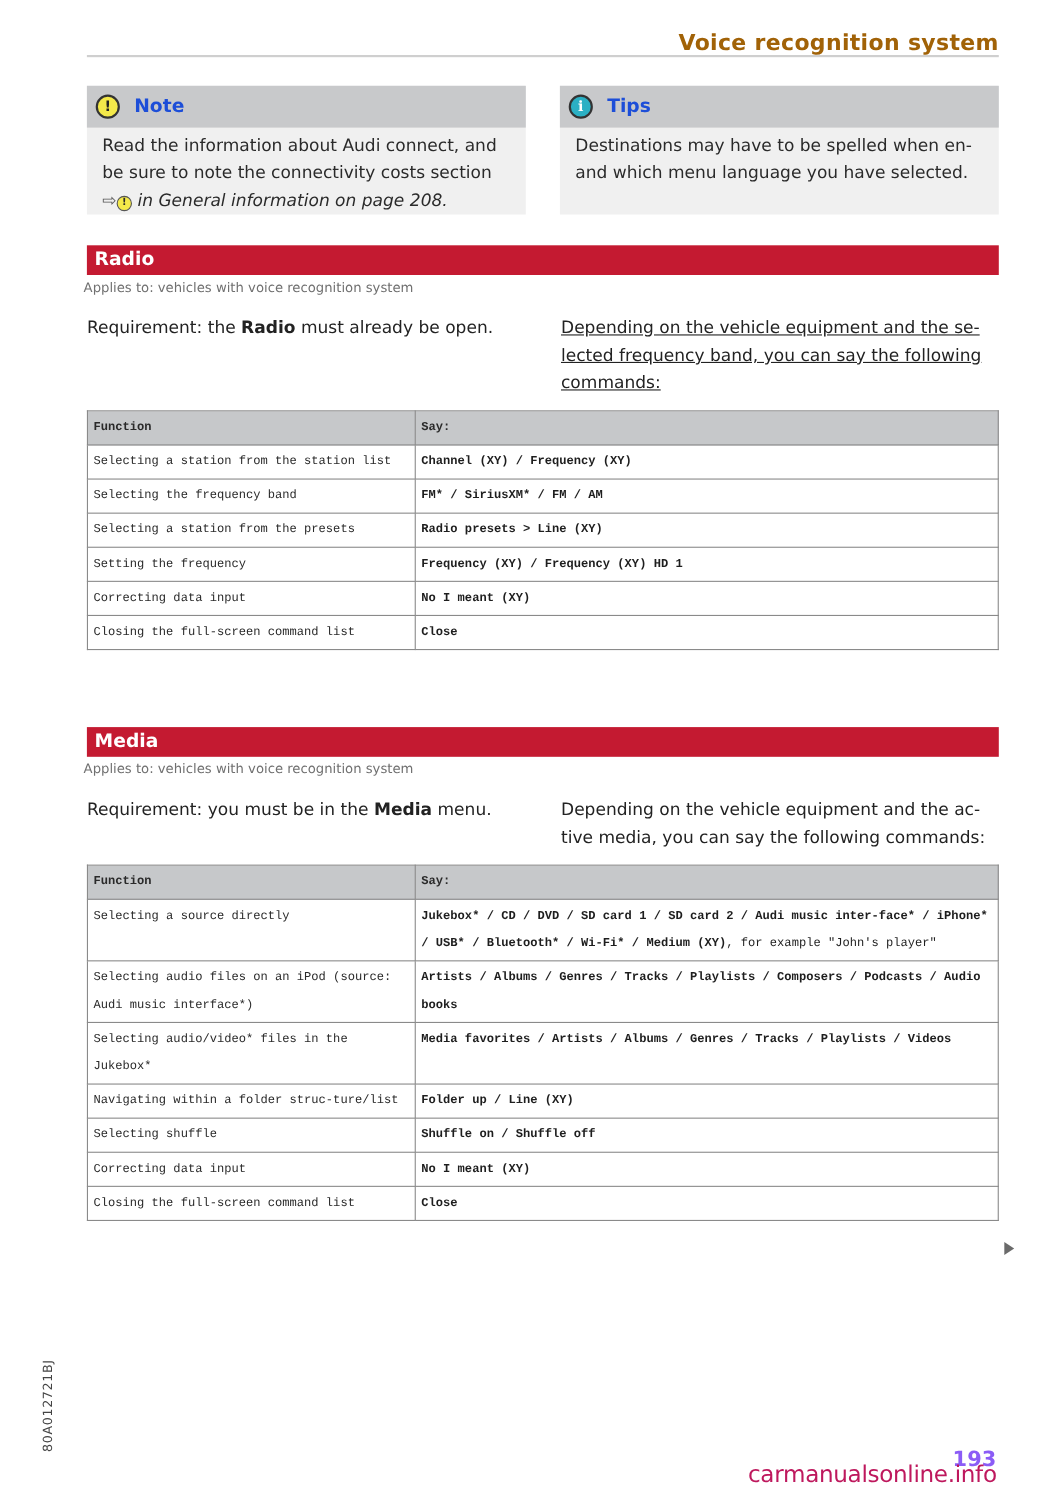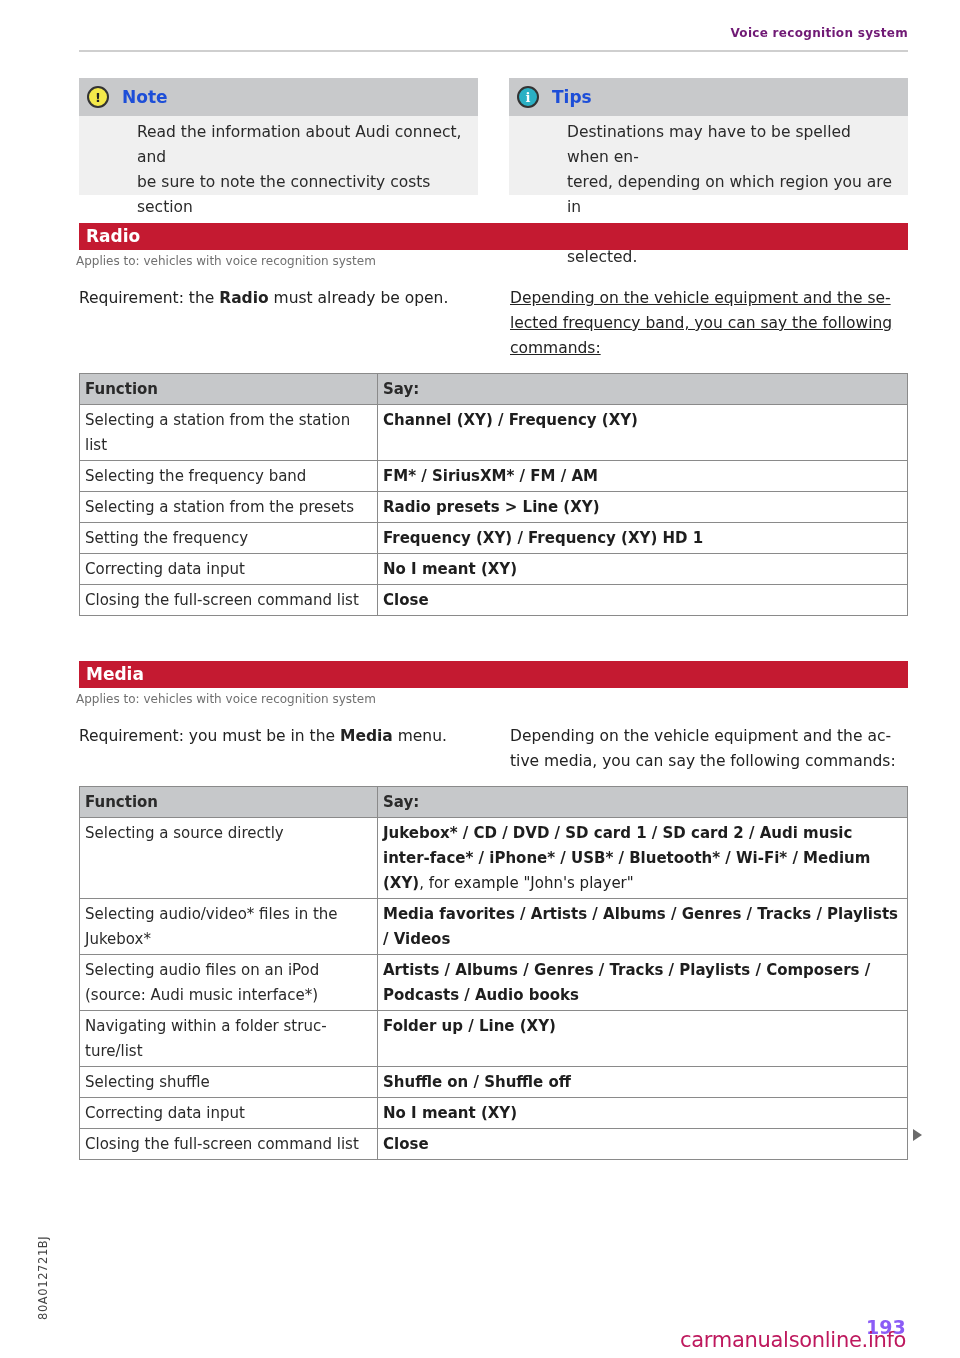--- a/index.html
+++ b/index.html
@@ -1,41 +1,41 @@
 <!DOCTYPE html>
 <html><head>
   <meta charset="utf-8">
   <style>
     * { box-sizing: border-box; margin: 0; padding: 0; }
     html, body { width: 960px; height: 1358px; background: #ffffff; overflow: hidden; }
     body { position: relative; font-family: "DejaVu Sans", "Liberation Sans", sans-serif; color: #1e1e1e; }
 
-    .header-title { position: absolute; right: 52px; top: 26px; font-size: 12px; font-weight: bold; letter-spacing: 0.3px; color: #701a75; }
+    .header-title { position: absolute; right: 52px; top: 26px; font-size: 20px; font-weight: bold; letter-spacing: 0.3px; color: #a16207; }
     .header-rule { position: absolute; left: 79px; top: 50px; width: 829px; height: 2px; background: #cfcfcf; }
 
     .box { position: absolute; top: 78px; width: 399px; height: 117px; background: #f0f0f0; }
     .box.note { left: 79px; }
     .box.tips { left: 509px; }
     .box-head { height: 38px; background: #c8c9cb; display: flex; align-items: center; padding-left: 8px; }
     .box-icon { width: 22px; height: 22px; border-radius: 50%; border: 2px solid #333; display: flex; align-items: center; justify-content: center; font-weight: bold; font-size: 13px; margin-right: 13px; }
     .box-icon.warn { background: #f4e94a; color: #222; }
     .box-icon.info { background: #2bb0c4; color: #fff; font-family: "DejaVu Serif", serif; }
     .box-title { font-size: 17px; font-weight: bold; color: #1d4ed8; }
-    .box-body { padding: 4px 14px 0 14px; font-size: 15.5px; line-height: 25px; color: #2a2a2a; margin-left: 44px; }
+    .box-body { padding: 4px 14px 0 14px; font-size: 15.5px; line-height: 25px; color: #2a2a2a; }
     .box-body .italic { font-style: italic; }
     .mini-warn { display: inline-block; width: 14px; height: 14px; border-radius: 50%; border: 1.5px solid #555; background: #f4e94a; font-size: 9px; text-align: center; line-height: 11px; font-style: normal; font-weight: bold; vertical-align: 1px; }
     .arrow { color: #555; font-style: normal; }
 
     .section-bar { position: absolute; left: 79px; width: 829px; height: 27px; background: #c41a31; color: #fff; font-size: 17px; font-weight: bold; padding-left: 7px; line-height: 27px; }
     .applies { position: absolute; left: 76px; font-size: 12px; color: #707070; text-align: right; }
 
     .para { position: absolute; font-size: 15.5px; line-height: 25px; color: #222; }
     .para b { font-weight: bold; }
 
-    table.cmd { position: absolute; left: 79px; width: 829px; border-collapse: collapse; font-size: 15px; }
+    table.cmd { position: absolute; left: 79px; width: 829px; border-collapse: collapse; font-size: 11px; font-family: Liberation Mono, monospace; }
     table.cmd td, table.cmd th { border: 1px solid #8a8a8a; vertical-align: top; padding: 3px 5px 2px 5px; line-height: 25px; text-align: left; }
     table.cmd th { background: #c6c8ca; font-weight: bold; color: #2a2a2a; }
     table.cmd td.fn { width: 298px; color: #2a2a2a; }
     table.cmd td.say { font-weight: bold; color: #1e1e1e; }
     table.cmd td.say .normal { font-weight: normal; }
     table.cmd { border: 1.5px solid #6a6a6a; }
 
     .cont-arrow { position: absolute; left: 913px; top: 1129px; width: 0; height: 0; border-top: 6px solid transparent; border-bottom: 6px solid transparent; border-left: 9px solid #6a6a6a; }
 
     .side-code { position: absolute; left: 36px; top: 1320px; transform: rotate(-90deg); transform-origin: left top; font-size: 11.5px; color: #444; letter-spacing: 0.6px; white-space: nowrap; }
@@ -62,21 +62,20 @@
   </div>
 </div>
 
 <div class="box tips">
   <div class="box-head">
     <span class="box-icon info">i</span>
     <span class="box-title">Tips</span>
   </div>
   <div class="box-body">
     <div>Destinations may have to be spelled when en-</div>
-    <div>tered, depending on which region you are in</div>
     <div>and which menu language you have selected.</div>
   </div>
 </div>
 
 <div class="section-bar" style="top:223px;">Radio</div>
 <div class="applies" style="top:254px;">Applies to: vehicles with voice recognition system</div>
 
 <div class="para" style="left:79px; top:286px;">
   <span>Requirement: the </span><b>Radio</b><span> must already be open.</span>
 </div>
@@ -134,26 +133,26 @@
   <tbody>
       <tr>
     <th>Function</th>
     <th>Say:</th>
   </tr>
   <tr>
     <td class="fn">Selecting a source directly</td>
     <td class="say"><span>Jukebox* / CD / DVD / SD card 1 / SD card 2 / Audi music inter-face* / iPhone* / USB* / Bluetooth* / Wi-Fi* / Medium (XY)</span><span class="normal">, for example "John's player"</span></td>
   </tr>
   <tr>
+    <td class="fn">Selecting audio files on an iPod (source: Audi music interface*)</td>
+    <td class="say">Artists / Albums / Genres / Tracks / Playlists / Composers / Podcasts / Audio books</td>
+  </tr>
+  <tr>
     <td class="fn">Selecting audio/video* files in the Jukebox*</td>
     <td class="say">Media favorites / Artists / Albums / Genres / Tracks / Playlists / Videos</td>
-  </tr>
-  <tr>
-    <td class="fn">Selecting audio files on an iPod (source: Audi music interface*)</td>
-    <td class="say">Artists / Albums / Genres / Tracks / Playlists / Composers / Podcasts / Audio books</td>
   </tr>
   <tr>
     <td class="fn">Navigating within a folder struc-ture/list</td>
     <td class="say">Folder up / Line (XY)</td>
   </tr>
   <tr>
     <td class="fn">Selecting shuffle</td>
     <td class="say">Shuffle on / Shuffle off</td>
   </tr>
   <tr>

